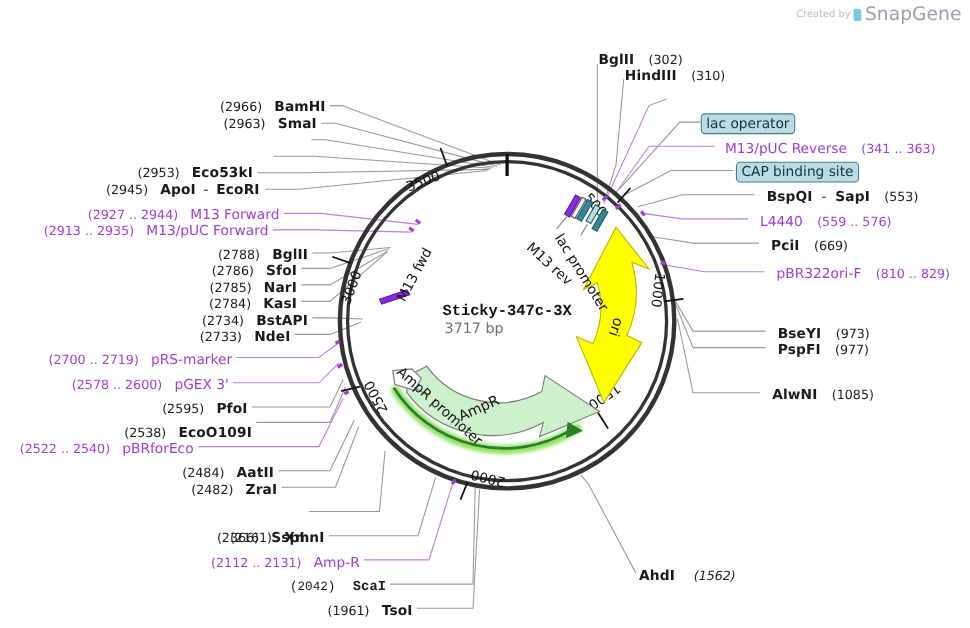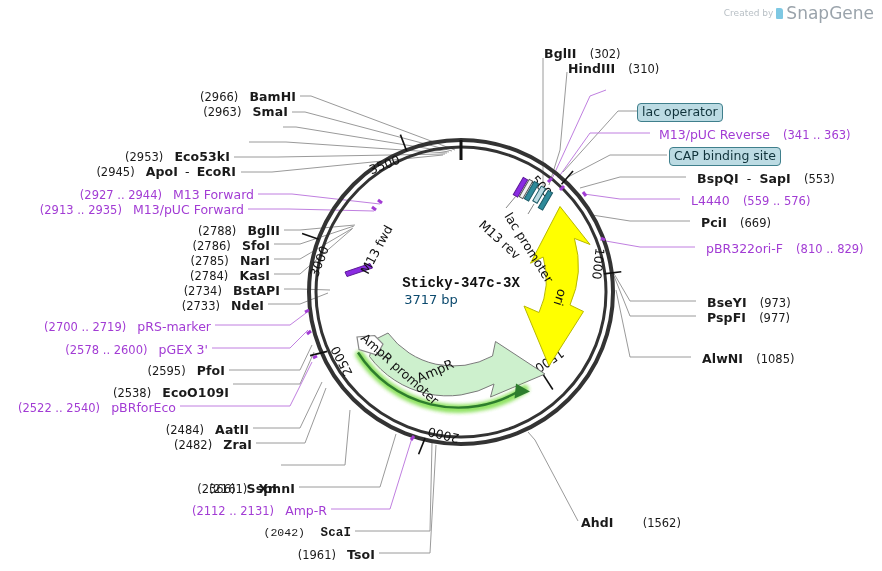--- a/index.html
+++ b/index.html
@@ -101,21 +101,21 @@
     text-align: center;
     font-weight: bold;
     font-size: 14px;
     color: #111;
     width: 300px;
   }
   .ctr-bp {
     position: absolute;
     text-align: center;
     font-size: 13px;
-    color: #0c4a6e;
+    color: #737373;
     width: 240px;
   }
 </style>
 </head>
 <body>
 
 <div id="map-root">
 
   <div class="brand">
     <span>Created by</span>
@@ -445,16 +445,16 @@
   <div class="lbl right" style="left:707px; top:309px;">
     <span class="enz-name">PspFI</span>
     <span class="enz-pos" style="margin-left:8px;">(977)</span>
   </div>
   <div class="lbl right" style="left:702px; top:350px;">
     <span class="enz-name">AlwNI</span>
     <span class="enz-pos" style="margin-left:8px;">(1085)</span>
   </div>
   <div class="lbl right" style="left:581px; top:514px;">
     <span class="enz-name">AhdI</span>
-    <span class="enz-pos" style="margin-left:24px;">(1562)</span>
+    <span class="enz-pos" style="margin-left:12px;font-style:italic;">(1562)</span>
   </div>
 
 </div>
 
 </body></html>

